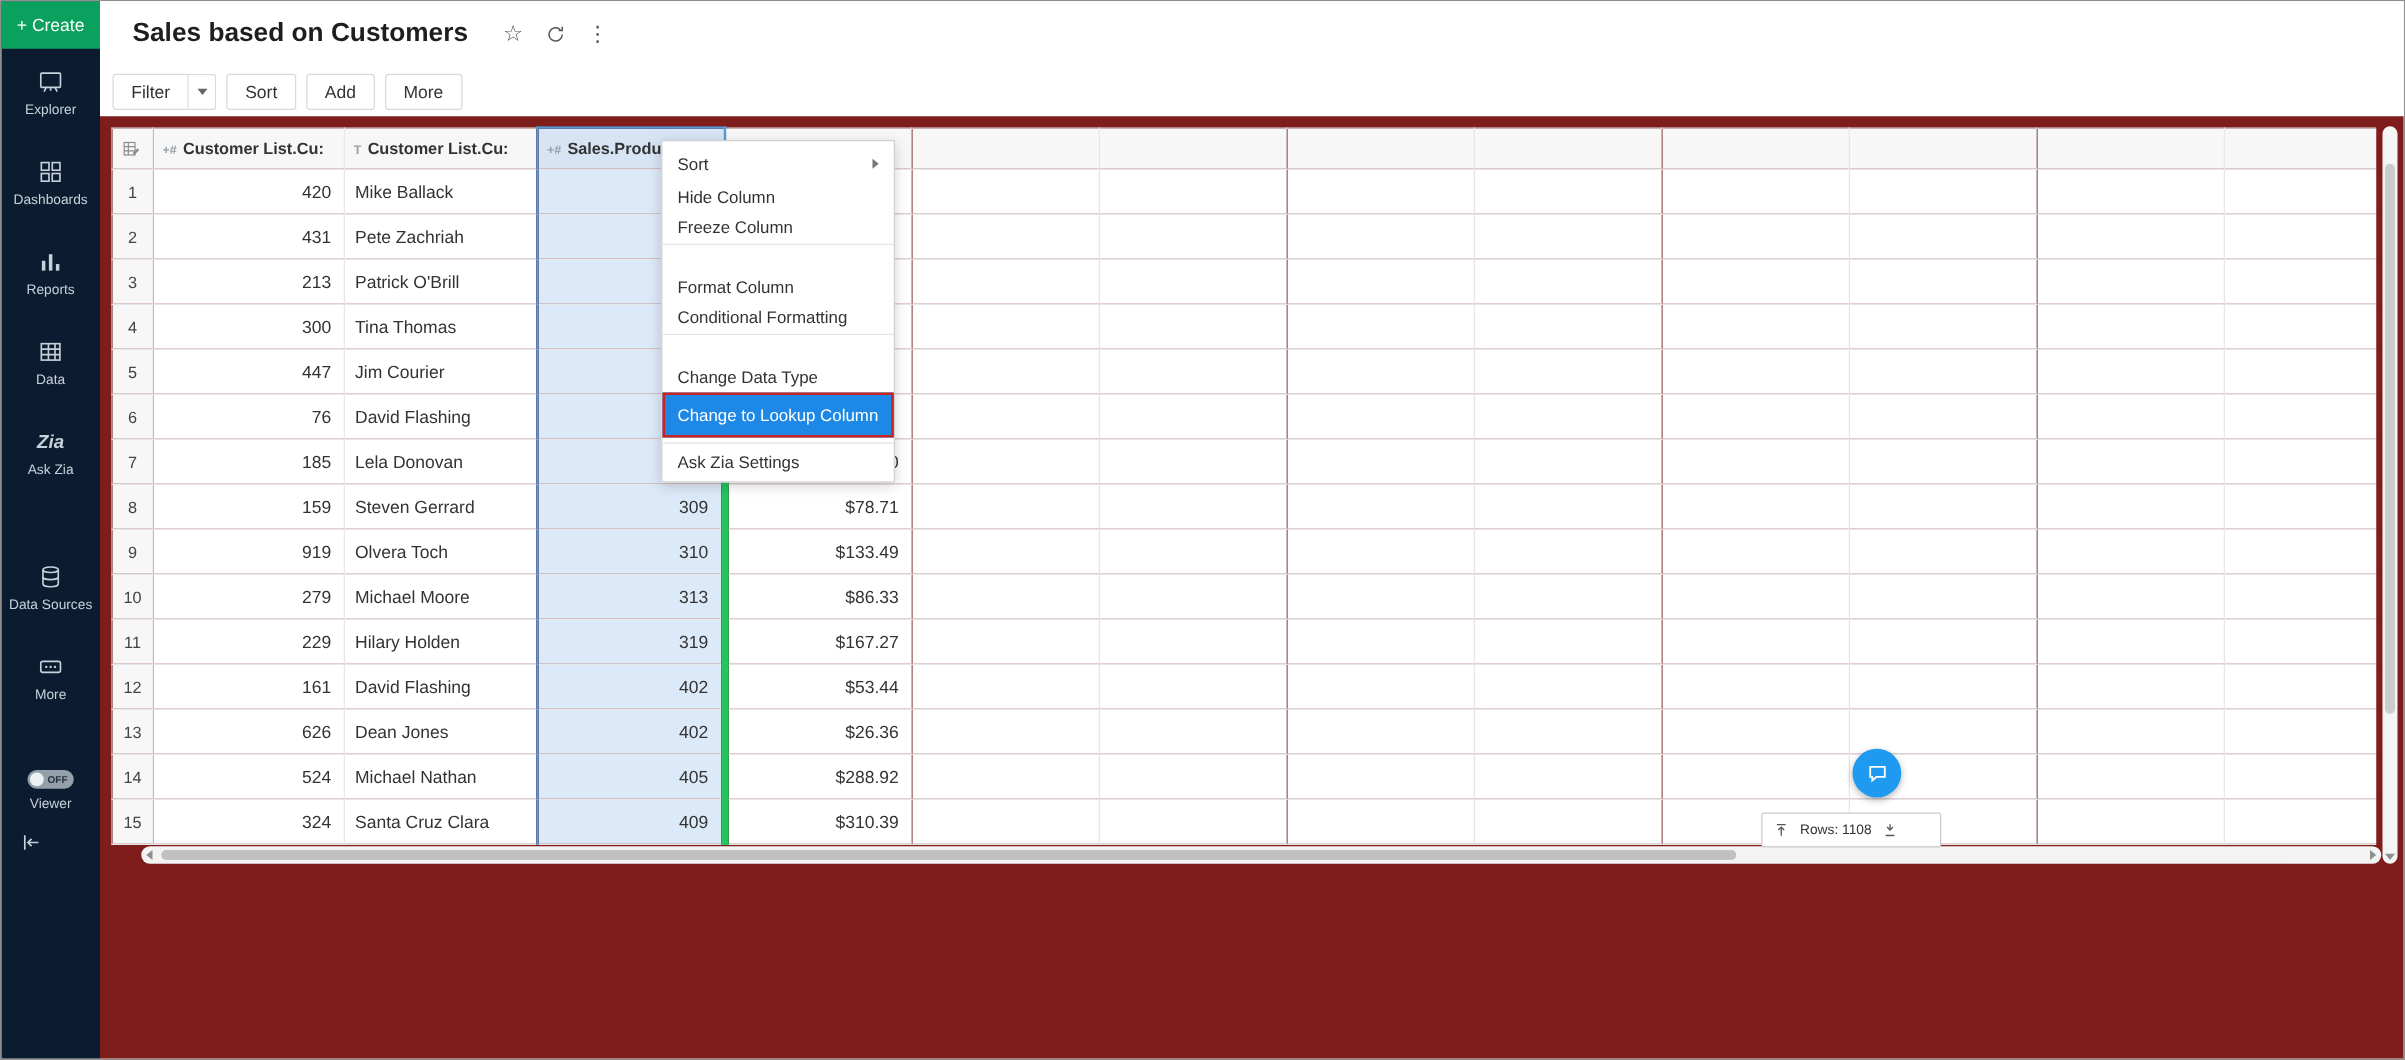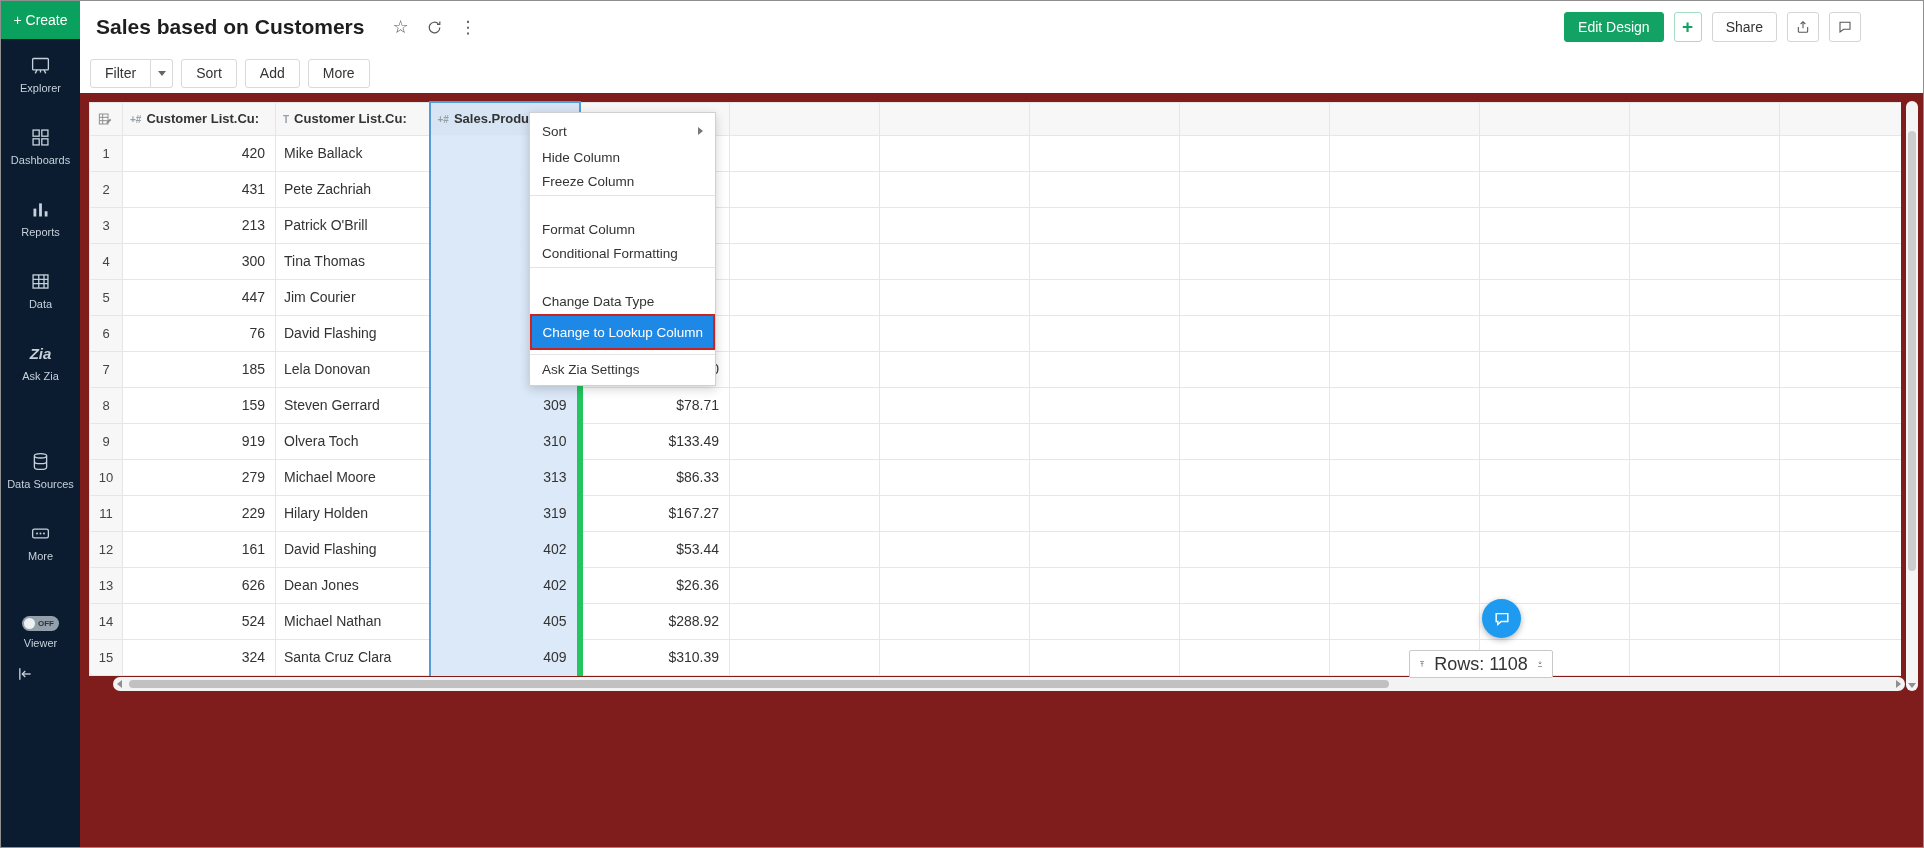--- a/index.html
+++ b/index.html
@@ -19,21 +19,21 @@
   .zia-text { font-style:italic; font-weight:bold; font-size:15px; color:#c7d1db; }
   .toggle { width:37px; height:15px; background:#93a0ab; border-radius:8px; position:relative; display:flex; align-items:center; justify-content:flex-end; padding-right:5px; cursor:pointer;margin-top:28px; }
   .toggle .knob { position:absolute; left:2px; top:2px; width:11px; height:11px; border-radius:50%; background:#eef1f3; }
   .toggle .off { font-size:8px; font-weight:bold; color:#27333d; }
   .collapse-btn { position:absolute; left:12px; top:663px; width:22px; height:22px; color:#c7d1db; background:none; border:none; cursor:pointer; }
   .collapse-btn svg { width:20px; height:20px; }
 
   
   .main { position:absolute; left:79px; top:0; right:0; bottom:0; background:#fff; }
 
-  .topbar { position:absolute; top:0; left:0; right:0; height:52px; background:#fff; display:flex; align-items:center; padding-left:16px; }
+  .topbar { position:absolute; top:0; left:0; right:0; height:52px; background:#fff; display:flex; align-items:center; padding-left:26px; }
   .page-title { font-size:21px; font-weight:bold; color:#1e1e1e; white-space:nowrap; }
   .title-icons { display:flex; align-items:center; gap:17px; margin-left:28px; color:#555; }
   .icon-btn { background:none; border:none; color:#555; cursor:pointer; display:flex; align-items:center; justify-content:center; padding:0; font-family:inherit; }
   .star-glyph { font-size:18px; line-height:1; }
   .kebab-glyph { font-size:17px; line-height:1; }
   .title-icons svg { width:17px; height:17px; }
 
   .topbar-right { position:absolute; right:62px; top:11px; height:30px; display:flex; align-items:center; gap:10px; }
   .btn { height:30px; border-radius:3px; font-size:14px; font-family:inherit; display:flex; align-items:center; padding:0 13px; cursor:pointer; }
   .btn-green { background:#12a263; border:1px solid #12a263; color:#fff; }
@@ -77,26 +77,26 @@
   .th-ico { width:16px; height:16px; color:#8a8a8a; display:inline-block; vertical-align:-3px; }
   .th-ico svg { width:16px; height:16px; }
 
   
   .context-menu { position:absolute; left:449px; top:19px; width:187px; background:#fff; border:1px solid #d0d0d0; box-shadow:0 3px 10px rgba(0,0,0,0.18); padding:5px 0; z-index:30; }
   .menu-item { min-height:26px; display:flex; align-items:center; justify-content:space-between; padding:0 12px; font-size:13.5px; color:#333; cursor:pointer; }
   .menu-item .sub-arrow { display:none; }
   .menu-item.f-submenu .sub-arrow { display:inline-block; }
   .menu-item.f-divider { border-bottom:1px solid #e4e4e4; padding-bottom:3px; margin-bottom:20px; }
   .menu-item.f-divtop { border-top:1px solid #e4e4e4; padding-top:3px; margin-top:4px; }
-  .menu-item.f-selected { background:#1d88e5; color:#fff; border:2px solid #c9241f; padding:16px 10px; height:28px;justify-content:flex-end; }
+  .menu-item.f-selected { background:#1d88e5; color:#fff; border:2px solid #c9241f; padding:16px 10px; height:28px; }
 
   
   .rows-widget { position:absolute; left:1329px; top:557px; width:144px; height:28px; background:#fff; border:1px solid #c9c9c9; border-radius:2px; display:flex; align-items:center; gap:8px; padding:0 8px; z-index:25; }
   .rows-widget svg { width:14px; height:14px; color:#555; }
-  .rows-label { font-size:18px; color:#333; white-space:nowrap; }
+  .rows-label { font-size:11px; color:#333; white-space:nowrap; }
   .zia-bubble { position:absolute; left:1402px; top:506px; width:39px; height:39px; border-radius:50%; background:#1e9bf0; box-shadow:0 2px 6px rgba(0,0,0,0.3); display:flex; align-items:center; justify-content:center; cursor:pointer; z-index:25; }
   .zia-bubble svg { width:20px; height:20px; }
 
   
   .hscroll { position:absolute; left:33px; top:584px; width:1792px; height:14px; background:#f3f3f3; border-radius:7px; z-index:15; }
   .hthumb { position:absolute; left:16px; top:3px; width:1260px; height:8px; background:#c1c1c1; border-radius:4px; cursor:pointer; }
   .hs-arrow-l { position:absolute; left:4px; top:3px; }
   .hs-arrow-r { position:absolute; right:4px; top:3px; }
   .vscroll { position:absolute; right:5px; top:8px; width:12px; height:590px; background:#f5f5f5; border-radius:6px; z-index:15; }
   .vthumb { position:absolute; left:2px; top:30px; width:8px; height:440px; background:#cccccc; border-radius:4px; cursor:pointer; }
@@ -203,37 +203,20 @@
           </button>
         <button class="icon-btn">
           <svg viewBox="0 0 24 24" fill="none" stroke="currentColor" stroke-width="1.7">
               <path d="M19.5 12a7.5 7.5 0 1 1-2.2-5.3"></path>
               <path d="M19.5 3.5v4h-4"></path>
             </svg>
         </button>
         <button class="icon-btn">
             <span class="kebab-glyph">⋮</span>
           </button>
-      </div>
-      <div class="topbar-right">
-        <button class="btn btn-green">Edit Design</button>
-        <button class="btn btn-plus">+</button>
-        <button class="btn btn-outline">Share</button>
-        <button class="btn btn-icon">
-          <svg viewBox="0 0 24 24" fill="none" stroke="currentColor" stroke-width="1.6">
-              <path d="M12 14V4.5"></path>
-              <path d="M8.5 7.5L12 4l3.5 3.5"></path>
-              <path d="M5 12v6.5a1.5 1.5 0 0 0 1.5 1.5h11a1.5 1.5 0 0 0 1.5-1.5V12"></path>
-            </svg>
-        </button>
-        <button class="btn btn-icon">
-          <svg viewBox="0 0 24 24" fill="none" stroke="currentColor" stroke-width="1.6">
-              <path d="M4.5 5h15v10.5H10L4.5 19.5z"></path>
-            </svg>
-        </button>
       </div>
     </header>
 
     <div class="toolbar">
       <div class="split">
         <button class="tb-btn main-part">Filter</button>
         <button class="tb-btn caret-part">
             <span class="tri down"></span>
           </button>
       </div>

